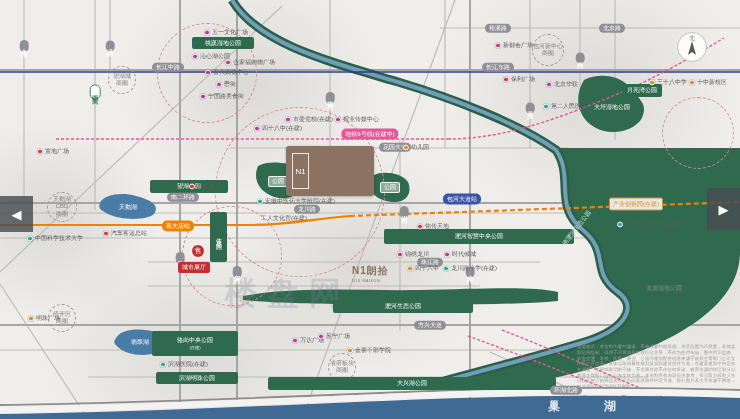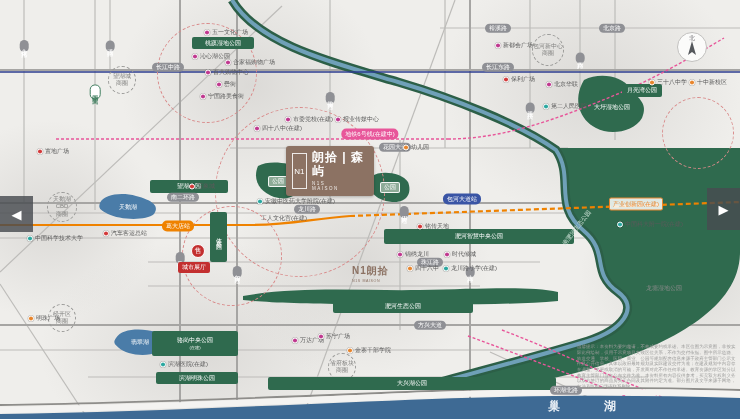--- a/index.html
+++ b/index.html
@@ -133,20 +133,21 @@
       <path d="M448,139 C505,139 560,118 620,93 C655,78 690,58 724,38"></path>
       <path d="M468,336 C540,362 618,394 686,419"></path>
       <path d="M502,330 C575,358 655,398 722,419"></path>
     </g>
 
     <path d="M0,405 C150,403 300,396 432,391 C540,387 640,387 740,390" stroke="#8e8d8a" stroke-width="1.8" fill="none"></path>
     <path d="M0,410 C150,408 300,400 432,395 C540,391 640,391 740,394" stroke="#f4f3f1" stroke-width="6" fill="none"></path>
     <path d="M0,414 C150,412 300,404 432,399 C540,395 640,395 740,398 L740,419 L0,419 Z" fill="#3e6a94"></path>
   </svg>
 
+  <div class="watermark">楼盘网</div>
 
   <div id="layer">
       <div class="pill vert" style="left: 24px; top: 46px;">合作化路</div>
       <div class="pill vert" style="left: 110px; top: 46px;">潜山路</div>
       <div class="pill vert green" style="left: 95px; top: 92px;">宁国路高架</div>
       <div class="pill vert" style="left: 180px; top: 258px;">马鞍山路</div>
       <div class="pill vert" style="left: 237px; top: 272px;">包河大道</div>
       <div class="pill vert" style="left: 330px; top: 98px;">徽州大道</div>
       <div class="pill vert" style="left: 404px; top: 212px;">庐州大道</div>
       <div class="pill vert" style="left: 470px; top: 272px;">上海路</div>
@@ -356,24 +357,20 @@
         <span>商圈</span>
       </div>
       <div class="red-circle" style="left: 300px; top: 192px; width: 170px; height: 170px;"></div>
       <div class="red-circle" style="left: 232px; top: 256px; width: 100px; height: 100px;"></div>
       <div class="red-circle" style="left: 207px; top: 73px; width: 100px; height: 100px;"></div>
       <div class="red-circle" style="left: 698px; top: 133px; width: 72px; height: 72px;"></div>
     </div>
 
   <div class="logo">
     <div class="monogram">N1</div>
-    <div>
-      <div class="logo-cn">朗拾 | 森屿</div>
-      <div class="logo-en">N1S MAISON</div>
-    </div>
   </div>
 
   <div class="sub-logo">
     <div class="cn">N1朗拾</div>
     <div class="en">N1S MAISON</div>
   </div>
 
   <div class="sales-badge">售</div>
   <div class="sales-label">城市展厅</div>
 

